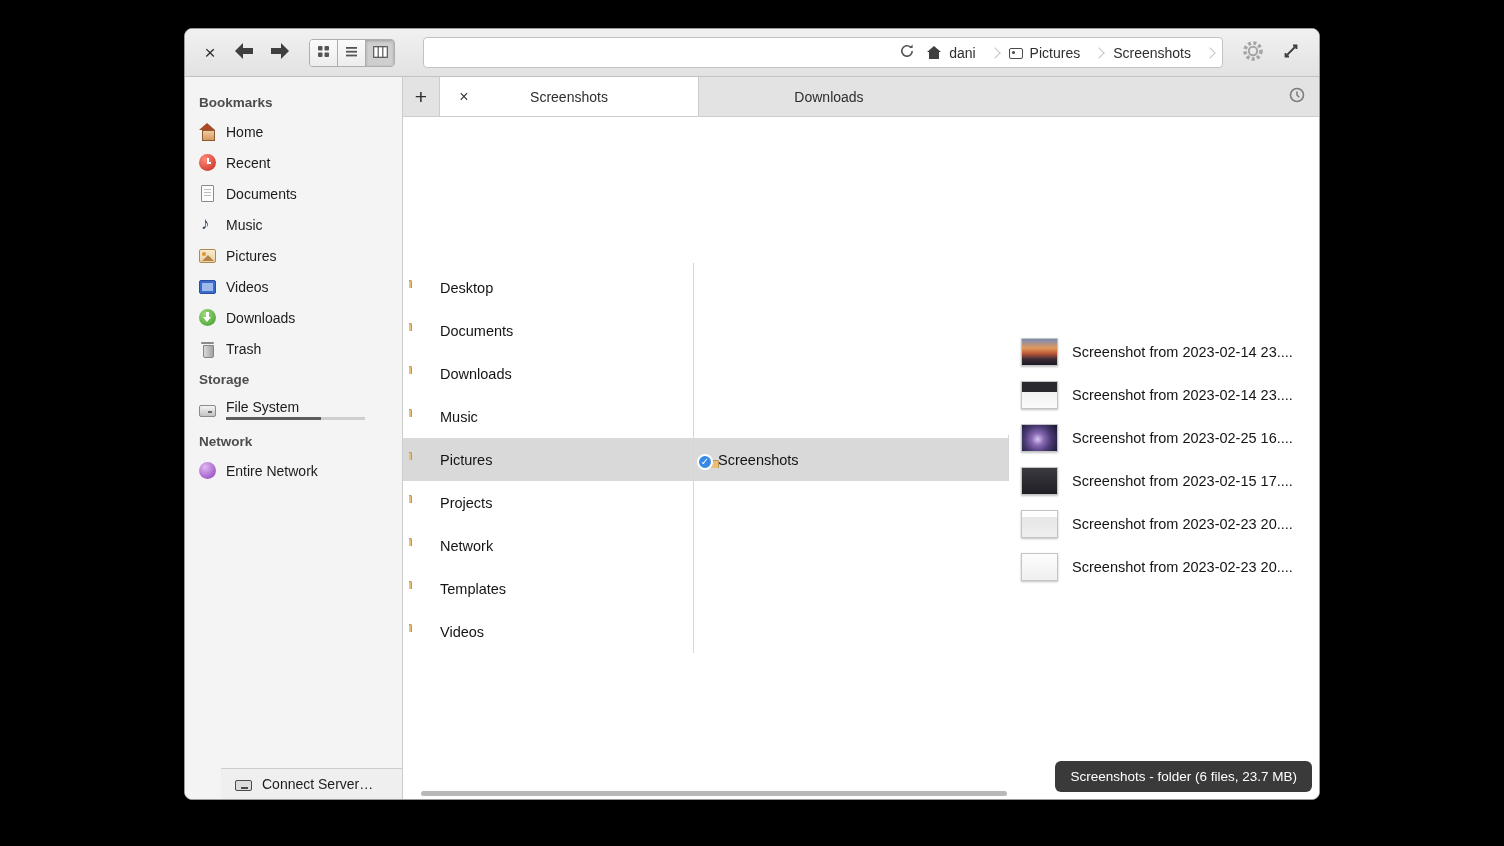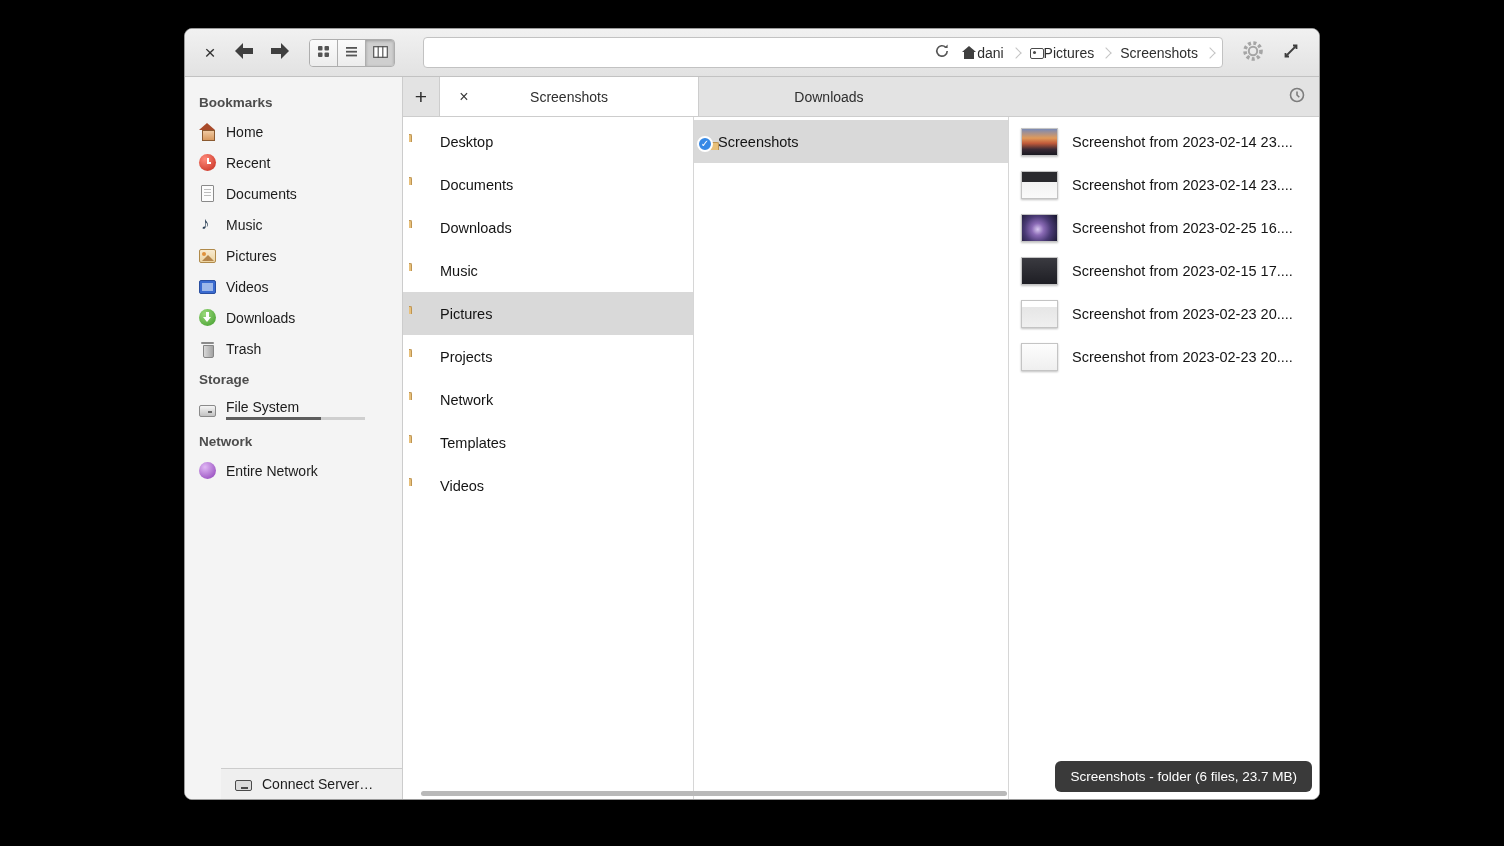--- a/index.html
+++ b/index.html
@@ -19,21 +19,21 @@
   .nav-btn { width:26px; height:26px; display:flex; align-items:center; justify-content:center; }
   .view-group { display:flex; border:1px solid #aeaeae; border-radius:4px; overflow:hidden;
                 margin-left:6px; }
   .view-btn { width:28px; height:26px; display:flex; align-items:center; justify-content:center;
               background:linear-gradient(#fbfbfb,#ededed); border-right:1px solid #aeaeae; }
   .view-btn:last-child { border-right:none; }
   .view-btn.active { background:#cfcfcf; box-shadow:inset 0 1px 3px rgba(0,0,0,.25); }
 
   .pathbar { flex:1; height:31px; background:#fff; border:1px solid #c2c2c2; border-radius:4px;
              display:flex; align-items:center; padding:0 4px 0 8px; margin:0 6px 0 18px; }
-  .crumb { display:flex; align-items:center; padding:0 4px 0 6px; font-size:14px; color:#2e2e2e; }
+  .crumb { display:flex; align-items:center; gap:7px; padding:0 4px 0 6px; font-size:14px; color:#2e2e2e; }
   .crumb-sep { width:10px; height:14px; position:relative; margin-left:6px; }
   .crumb-sep::before { content:""; position:absolute; left:2px; top:1px; width:7px; height:7px;
                        border-top:1.5px solid #c4c4c4; border-right:1.5px solid #c4c4c4;
                        transform:rotate(45deg); top:3px; }
   .crumb-icon { display:none; width:16px; height:14px; position:relative; }
   .crumb-icon.cic-home { display:inline-block; }
   .cic-home::before { content:""; position:absolute; left:1px; top:0;
                       border-left:7px solid transparent; border-right:7px solid transparent;
                       border-bottom:6px solid #3f3f3f; }
   .cic-home::after { content:""; position:absolute; left:3px; top:6px; width:10px; height:7px; background:#3f3f3f; }
@@ -108,21 +108,21 @@
   .newtab-btn { width:36px; display:flex; align-items:center; justify-content:center;
                 font-size:21px; color:#2e2e2e; }
   .tab { width:260px; position:relative; display:flex; align-items:center; justify-content:center;
          font-size:14px; color:#2e2e2e; }
   .tab.active { background:#fff; border-left:1px solid #cdcdcd; border-right:1px solid #cdcdcd; }
   .tab-close { position:absolute; left:16px; top:50%; transform:translateY(-50%);
                font-size:16px; color:#3a3a3a; width:16px; text-align:center; }
   .history-btn { margin-left:auto; width:44px; display:flex; align-items:center; justify-content:center; }
 
   
-  .miller { flex:1; display:flex; min-height:0; position:relative; background:#fff; }
+  .miller { flex:1; display:flex; min-height:0; position:relative; background:#fff;align-items:center; }
   .mcol { padding-top:3px; overflow:hidden; }
   .col-places { width:291px; flex:none; border-right:1px solid #d6d6d6; }
   .col-sub { width:315px; flex:none; border-right:1px solid #d6d6d6; }
   .col-files { flex:1; }
   .mrow { height:43px; display:flex; align-items:center; gap:12px; padding:0 10px 0 6px;
           font-size:14.5px; color:#141414; }
   .mrow.selected { background:#d9d9d9; }
   .col-sub .mrow { padding-left:10px; gap:14px; }
   .col-files .mrow { padding-left:12px; gap:14px; }
 

